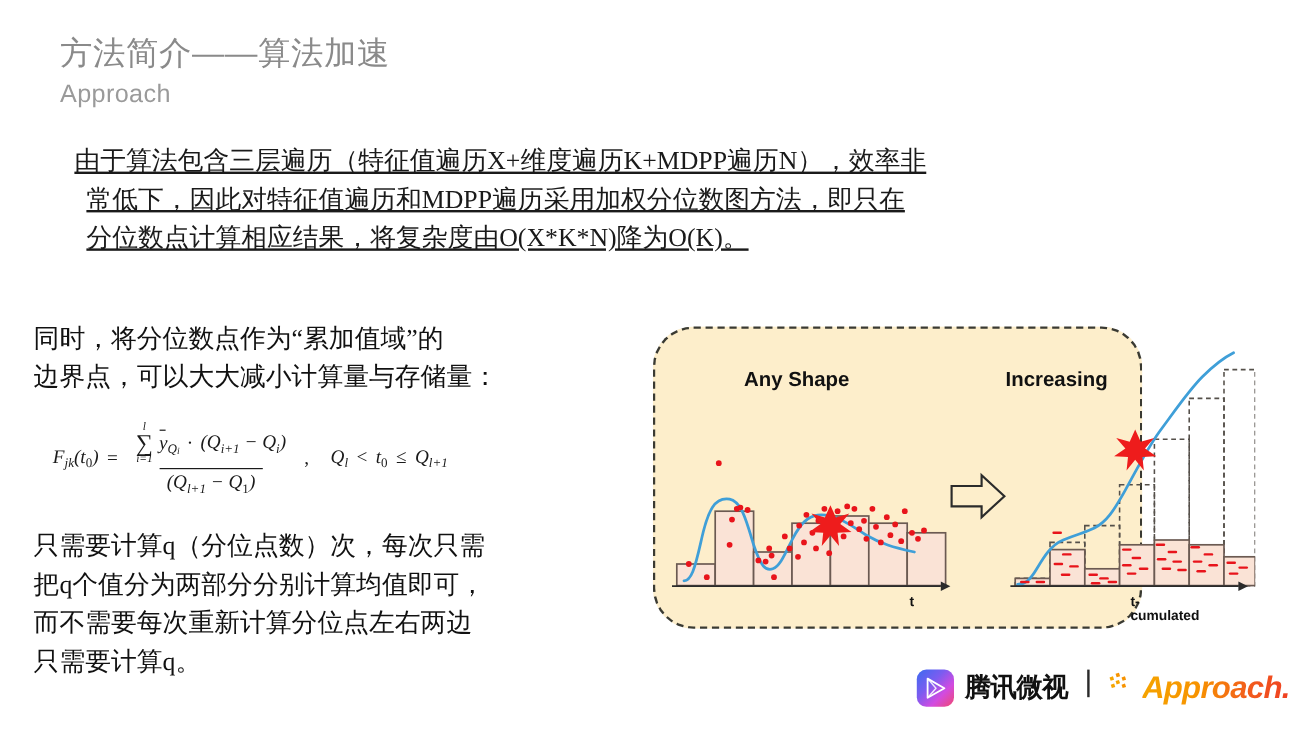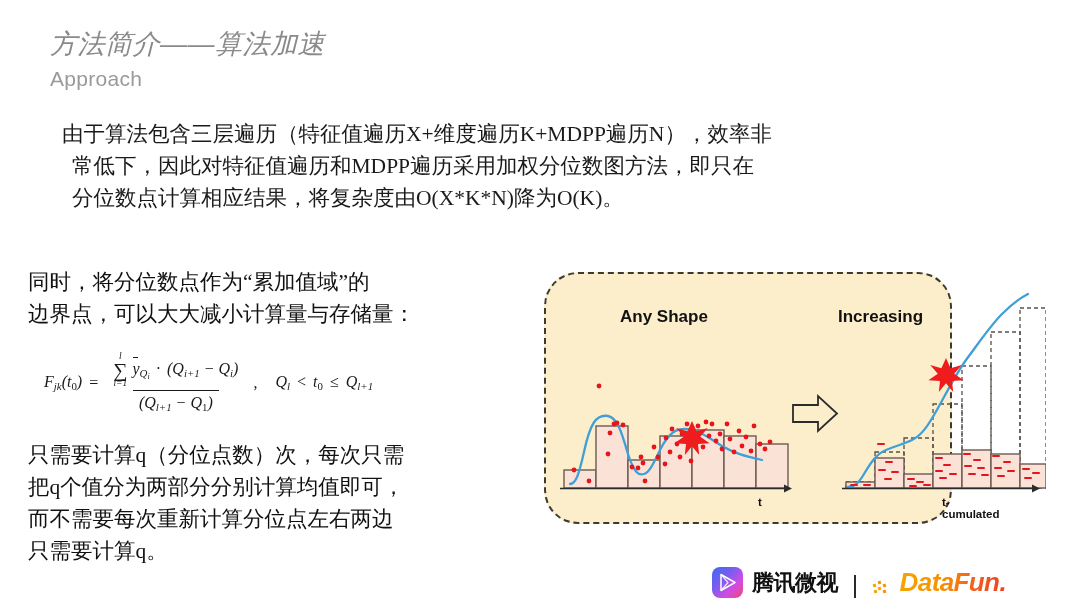--- a/index.html
+++ b/index.html
@@ -22,42 +22,41 @@
     top: 28px;
     width: 700px;
   }
   #title-main {
     font-family: "Liberation Sans", "DejaVu Sans", sans-serif;
     font-size: 27px;
     color: #8a8a8a;
     letter-spacing: 0.5px;
     line-height: 1.25;
     white-space: nowrap;
-    font-style: italic;
   }
   #title-sub {
     font-family: "Liberation Sans", "DejaVu Sans", sans-serif;
     font-size: 21px;
     color: #9a9a9a;
     margin-top: 5px;
     letter-spacing: 0.3px;
   }
 
   
   #intro {
     position: absolute;
     left: 62px;
     top: 118px;
     width: 960px;
     font-size: 21.5px;
     line-height: 32px;
     color: #1a1a1a;
     text-indent: 0;
   }
-  #intro .ln { display: block; white-space: nowrap; }
+  #intro .ln { display: block; white-space: nowrap; text-decoration: underline; }
   #intro .ln.l2, #intro .ln.l3 { margin-left: 10px; }
 
   
   #left-col {
     position: absolute;
     left: 28px;
     top: 266px;
     width: 500px;
   }
   .para {
@@ -141,24 +140,24 @@
     color: #111111;
   }
   #axis-t { left: 212px; top: 222px; }
   #axis-tc { left: 396px; top: 222px; }
 
   svg { display: block; }
 
   
   #footer {
     position: absolute;
-    left: 712px;
+    left: 764px;
     top: 558px;
     display: flex;
-    align-items: flex-end;
+    align-items: flex-start;
     gap: 9px;
     height: 40px;
   }
   #ws-icon {
     width: 31px; height: 31px;
     border-radius: 8px;
     background: linear-gradient(135deg, #3c6bf0 0%, #7b5cf0 38%, #d24be0 68%, #f0486f 100%);
     position: relative;
     flex: none;
   }
@@ -416,14 +415,14 @@
   <div id="ws-name">腾讯微视</div>
   <div id="logo-divider"></div>
   <svg id="df-dots" width="18" height="20" viewBox="0 0 18 20">
     <rect x="1" y="6" width="3" height="3" fill="#f5a400" transform="rotate(-18 2.5 7.5)"></rect>
     <rect x="6" y="3" width="3" height="3" fill="#f79300" transform="rotate(-18 7.5 4.5)"></rect>
     <rect x="6" y="9" width="3" height="3" fill="#f5a400" transform="rotate(-18 7.5 10.5)"></rect>
     <rect x="11" y="6" width="3" height="3" fill="#f79300" transform="rotate(-18 12.5 7.5)"></rect>
     <rect x="2" y="12" width="3" height="3" fill="#f5a400" transform="rotate(-18 3.5 13.5)"></rect>
     <rect x="11" y="12" width="3" height="3" fill="#f79300" transform="rotate(-18 12.5 13.5)"></rect>
   </svg>
-  <div id="datafun">DataFun.</div>
+  <div id="datafun">Approach.</div>
 </div>
 
 </body></html>

